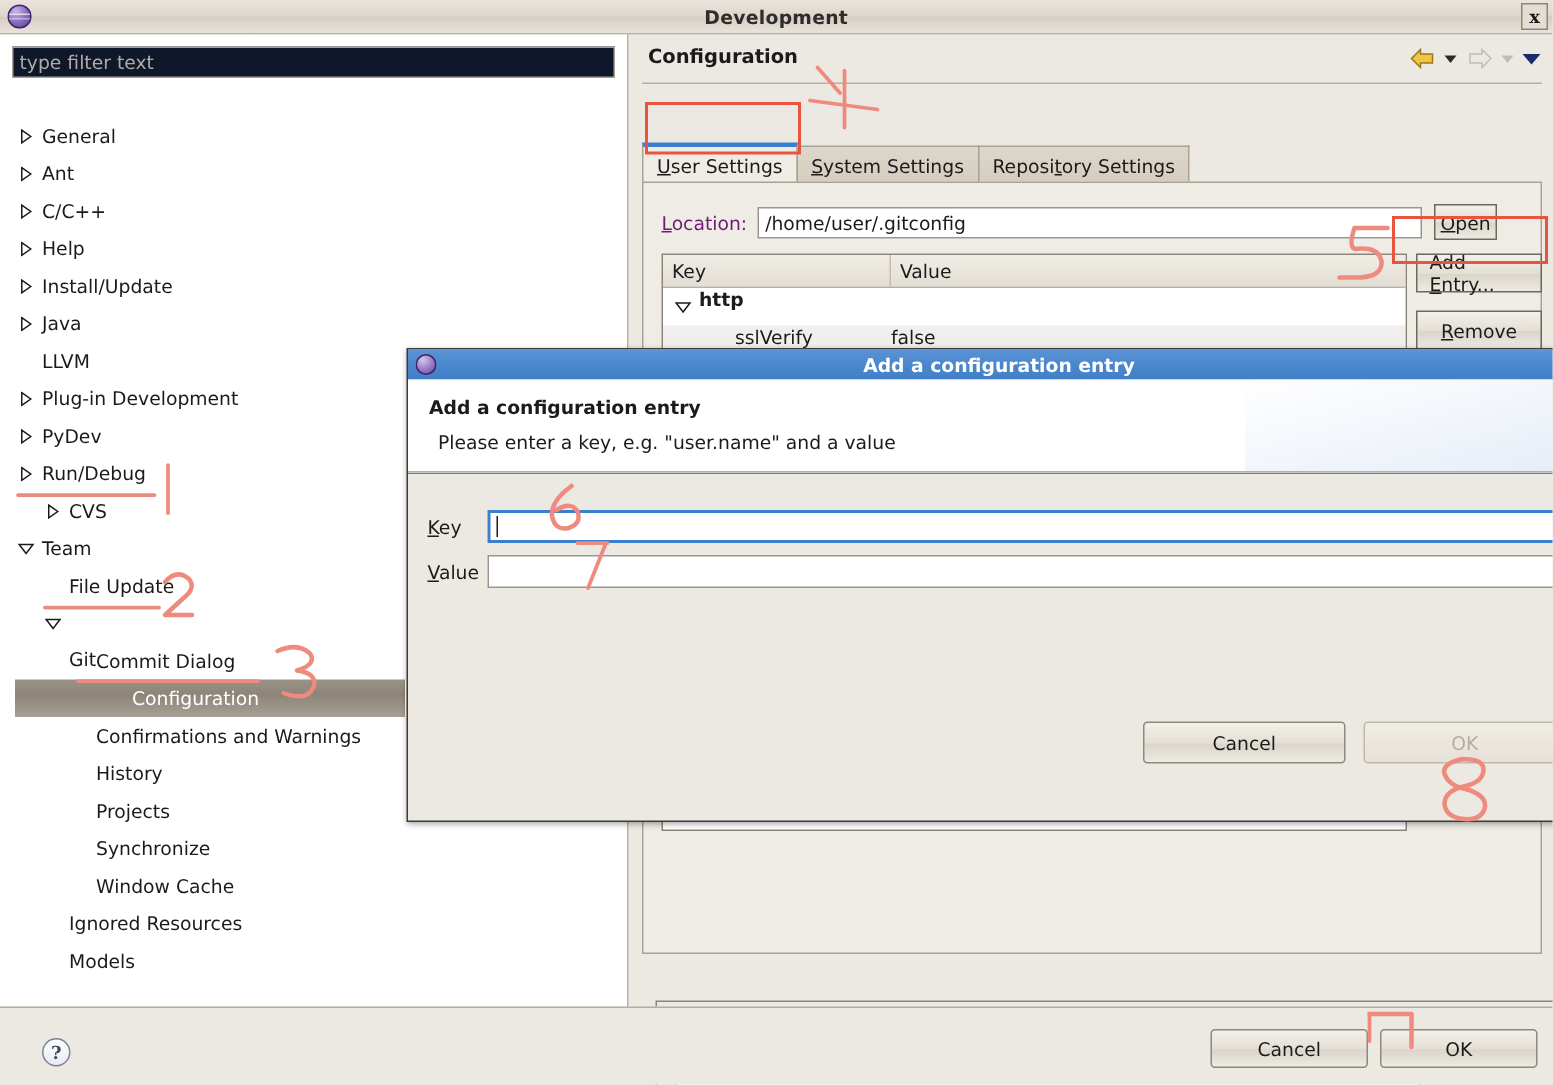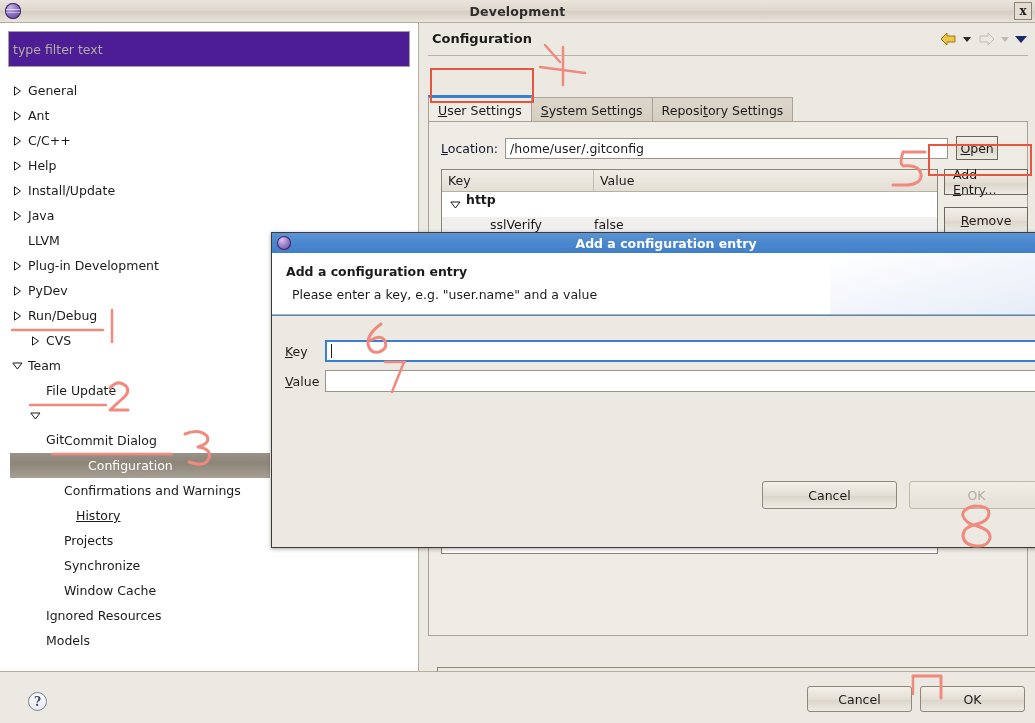--- a/index.html
+++ b/index.html
@@ -47,22 +47,22 @@
     font-size: 12px; font-weight: bold; color: #1a1a1a;
     font-family: "DejaVu Serif", "Liberation Serif", serif;
   }
 
   
   .left-panel {
     position: absolute; left: 0; top: 23px; width: 419px; height: 648px;
     background: #ffffff; border-right: 1px solid #b6ad9f;
   }
   .filter-box {
-    position: absolute; left: 8px; top: 8px; width: 402px; height: 36px;
-    border: 1px solid #a8a096; background: #4c1d95;
+    position: absolute; left: 8px; top: 8px; width: 402px; height: 21px;
+    border: 1px solid #a8a096; background: #0f172a;
     font-size: 12.5px; color: #b0aba3; padding: 0 4px;
     display: flex; align-items: center;
     font-family: "DejaVu Sans", "Liberation Sans", sans-serif;
   }
   .tree { position: absolute; left: 0; top: 55px; width: 419px; }
   .tree-item {
     height: 25px; display: flex; align-items: center;
     font-size: 12.5px; color: #1b1b1b; position: relative;
     padding-left: 10px;
   }
@@ -120,21 +120,21 @@
     height: 27px;
   }
   .tab u { text-decoration: underline; }
   .tab-body {
     position: absolute; left: 8px; top: 98px; width: 600px; height: 515px;
     border: 1px solid #aaa296; background: #efece5;
   }
 
   
   .loc-row { position: absolute; left: 12px; top: 14px; display: flex; align-items: center; }
-  .loc-label { font-size: 12.5px; color: #0f172a; margin-right: 7px; }
+  .loc-label { font-size: 12.5px; color: #701a75; margin-right: 7px; }
   .loc-input {
     width: 443px; height: 21px; border: 1px solid #9c948a; background: #ffffff;
     font-size: 12.5px; color: #1b1b1b; padding: 0 4px; display: flex; align-items: center;
   }
   .btn {
     border: 1px solid #6f675c;
     background: linear-gradient(to bottom, #f3f0ea 0%, #e4dfd5 52%, #dbd5c9 53%, #eceae3 100%);
     font-size: 12.5px; color: #1b1b1b;
     display: flex; align-items: center; justify-content: center;
     padding: 0 8px; height: 24px;
@@ -400,21 +400,21 @@
           <span class="label" style="margin-left: 4px;">Configuration</span>
         </div>
         <div class="tree-item">
           <span style="display: inline-block; flex: 0 0 auto; width: 36px;"></span>
           <span class="arrow"></span>
           <span class="label" style="margin-left: 4px;">Confirmations and Warnings</span>
         </div>
         <div class="tree-item">
           <span style="display: inline-block; flex: 0 0 auto; width: 36px;"></span>
           <span class="arrow"></span>
-          <span class="label" style="margin-left: 16px; text-decoration: underline;">History</span>
+          <span class="label" style="margin-left: 4px;">History</span>
         </div>
         <div class="tree-item">
           <span style="display: inline-block; flex: 0 0 auto; width: 36px;"></span>
           <span class="arrow"></span>
           <span class="label" style="margin-left: 4px;">Projects</span>
         </div>
         <div class="tree-item">
           <span style="display: inline-block; flex: 0 0 auto; width: 36px;"></span>
           <span class="arrow"></span>
           <span class="label" style="margin-left: 4px;">Synchronize</span>

